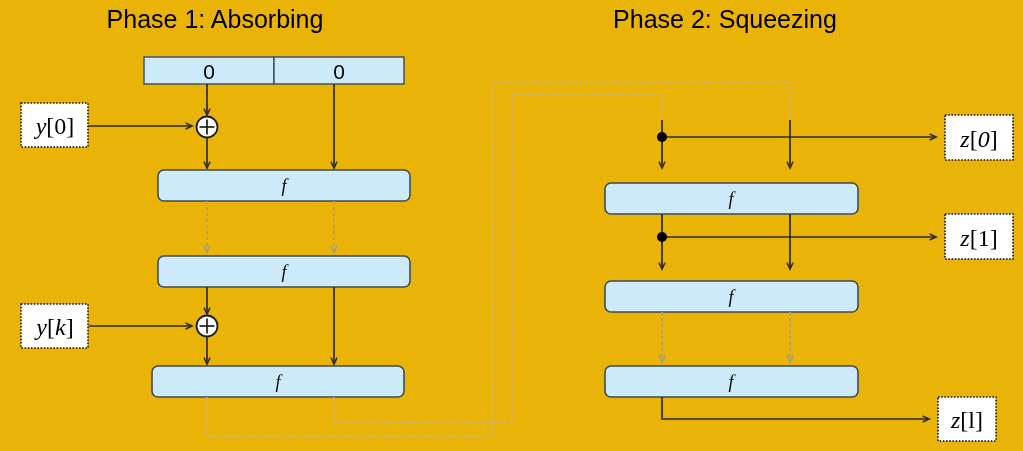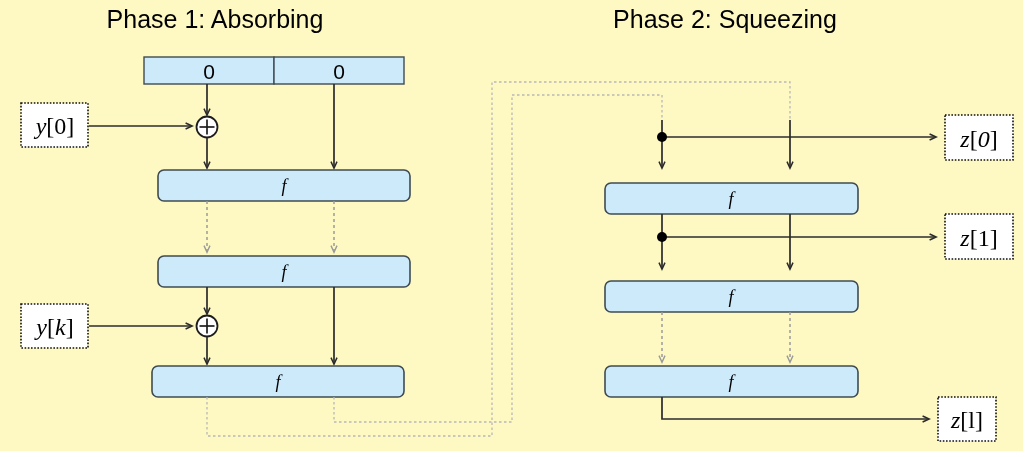--- a/index.html
+++ b/index.html
@@ -4,21 +4,21 @@
 <style>
   html, body {
     margin: 0;
     padding: 0;
     background: #ffffff;
   }
   #root {
     position: relative;
     width: 1023px;
     height: 451px;
-    background: #fef9c3;
+    background: #eab308;
     font-family: "Liberation Sans", sans-serif;
     overflow: hidden;
   }
   svg#diagram {
     position: absolute;
     left: 0;
     top: 0;
     width: 1023px;
     height: 451px;
   }

